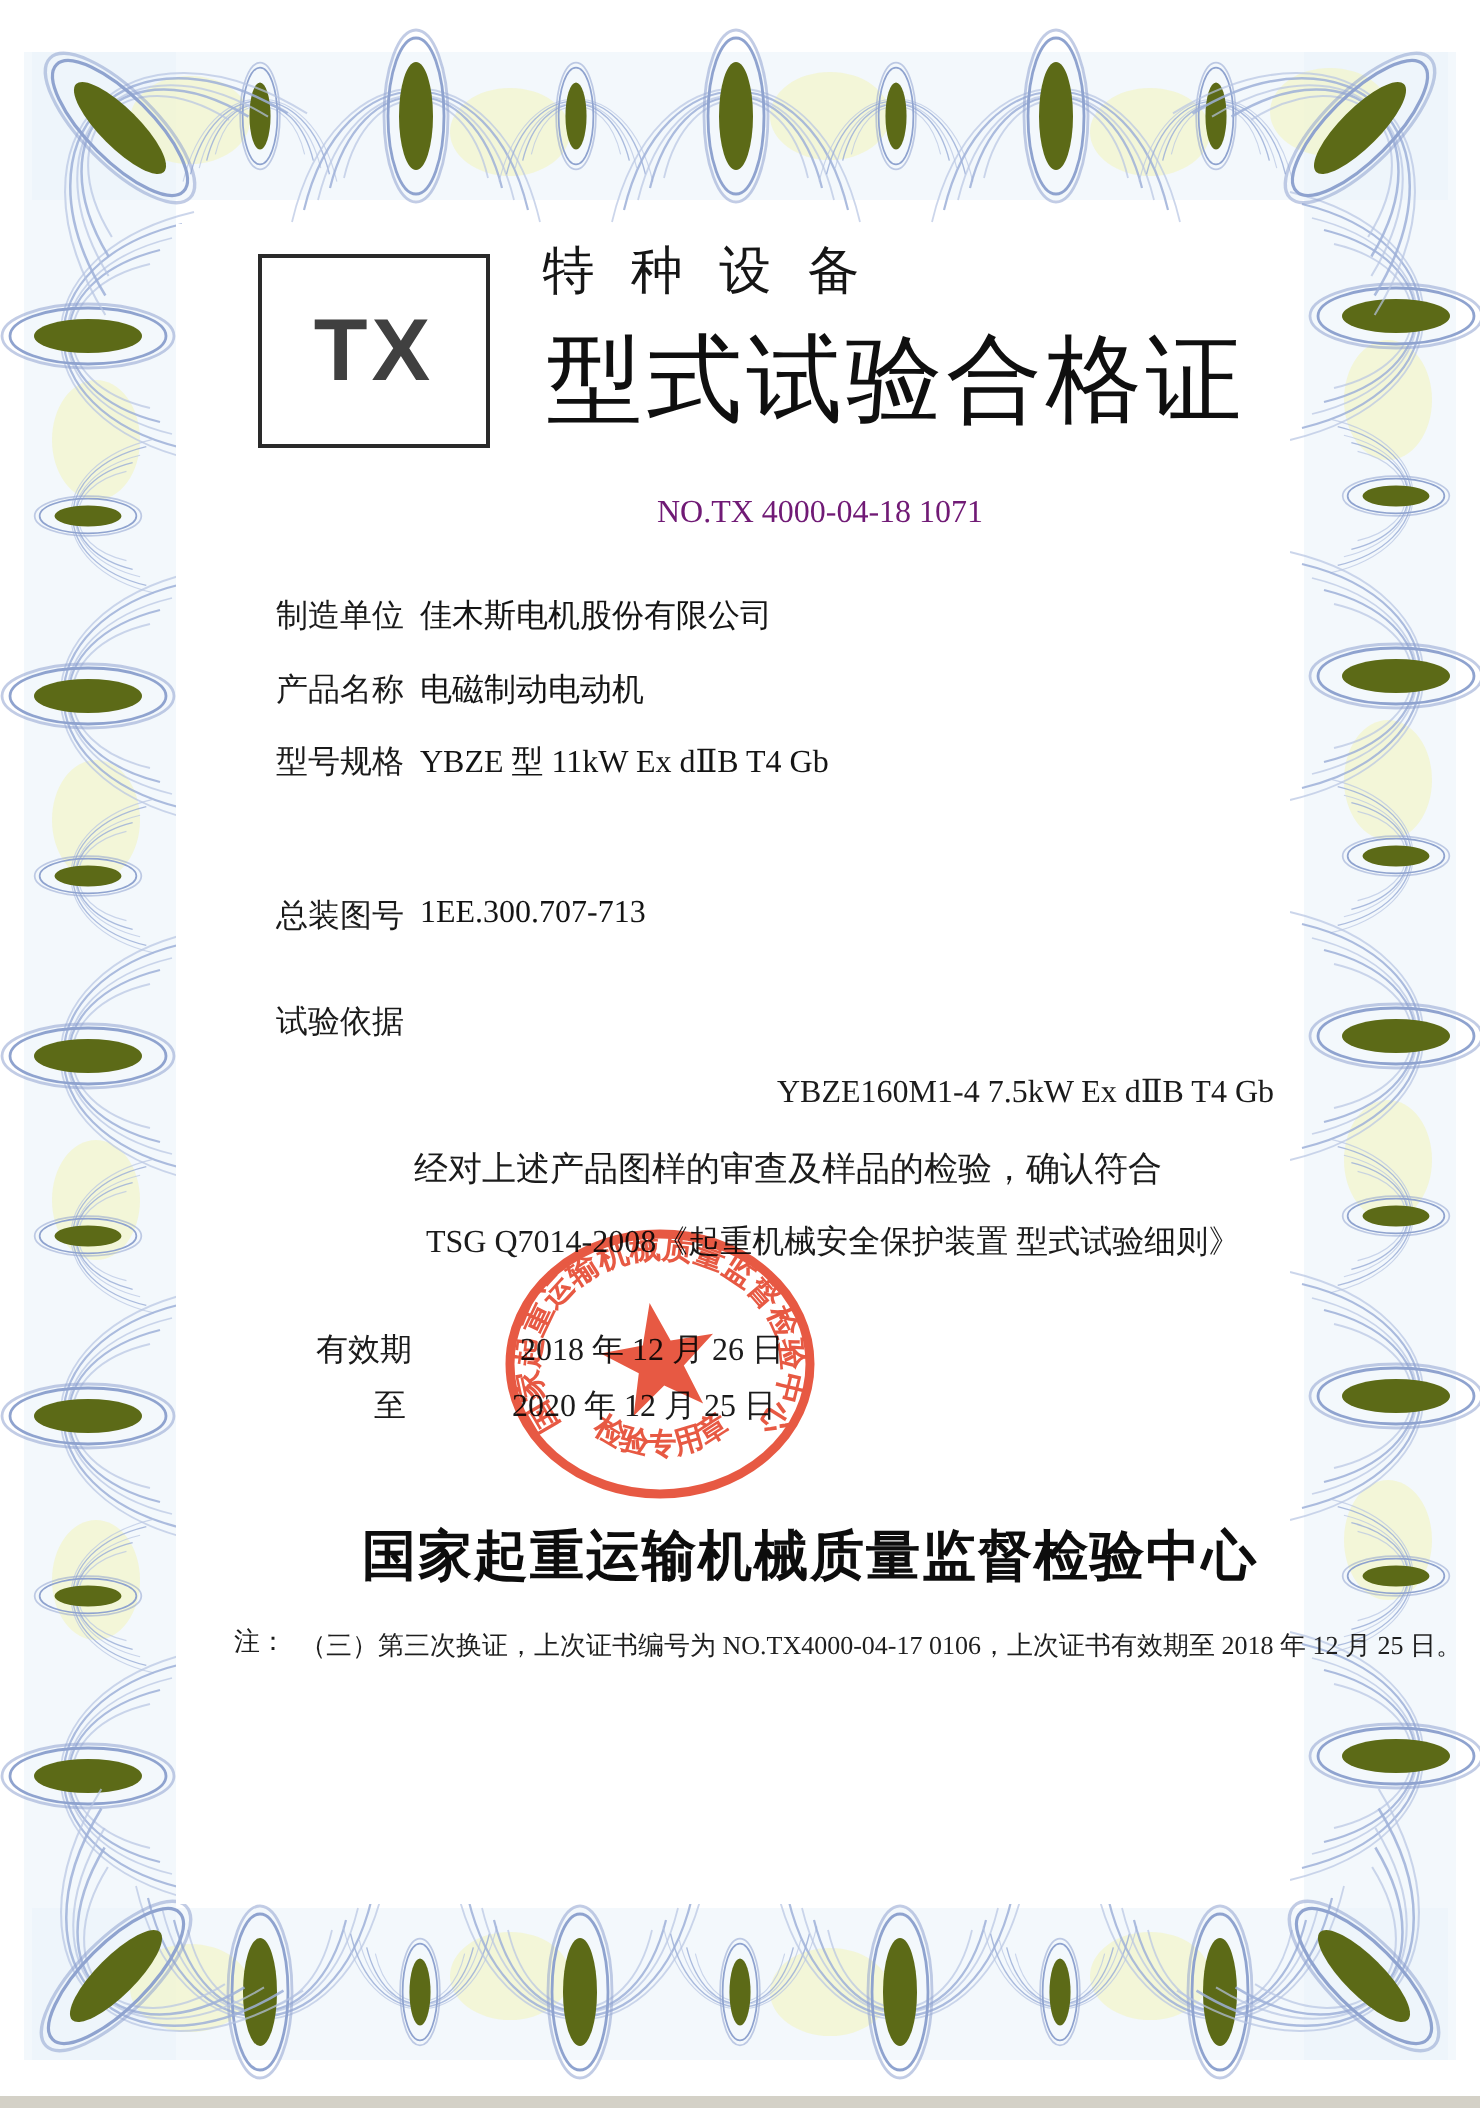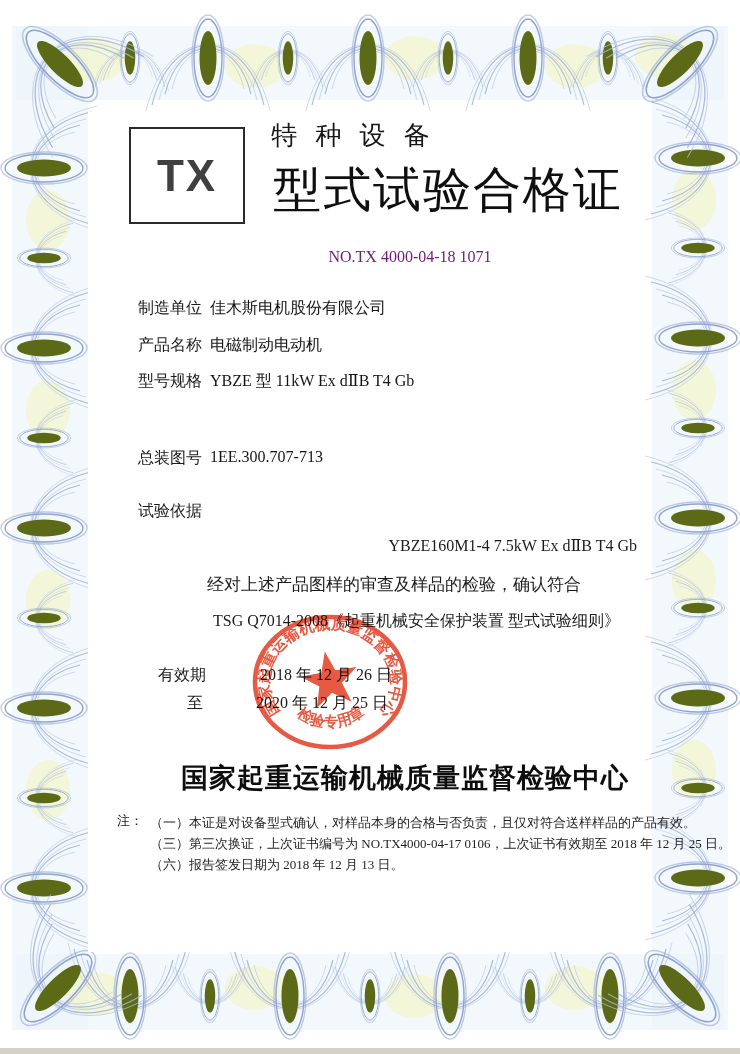--- a/index.html
+++ b/index.html
@@ -200,20 +200,18 @@
       </text>
       <text font-size="15" fill="#e5472e" font-weight="bold" font-family="Liberation Serif, DejaVu Serif, serif">
         <textPath href="#sealBannerPath" textLength="74" lengthAdjust="spacingAndGlyphs">检验专用章</textPath>
       </text>
     </svg>
 
     <div class="issuer">国家起重运输机械质量监督检验中心</div>
 
     <div class="notes-label">注：</div>
     <div class="notes">
-      <div class="note">（一）本证是对设备型式确认，对样品本身的合格与否负责，且仅对符合送样样品的产品有效。</div>
       <div class="note">（三）第三次换证，上次证书编号为 NO.TX4000-04-17 0106，上次证书有效期至 2018 年 12 月 25 日。</div>
-      <div class="note">（六）报告签发日期为 2018 年 12 月 13 日。</div>
     </div>
   </div>
 
   <div class="bottom-strip"></div>
 </div>
 
 </body></html>

